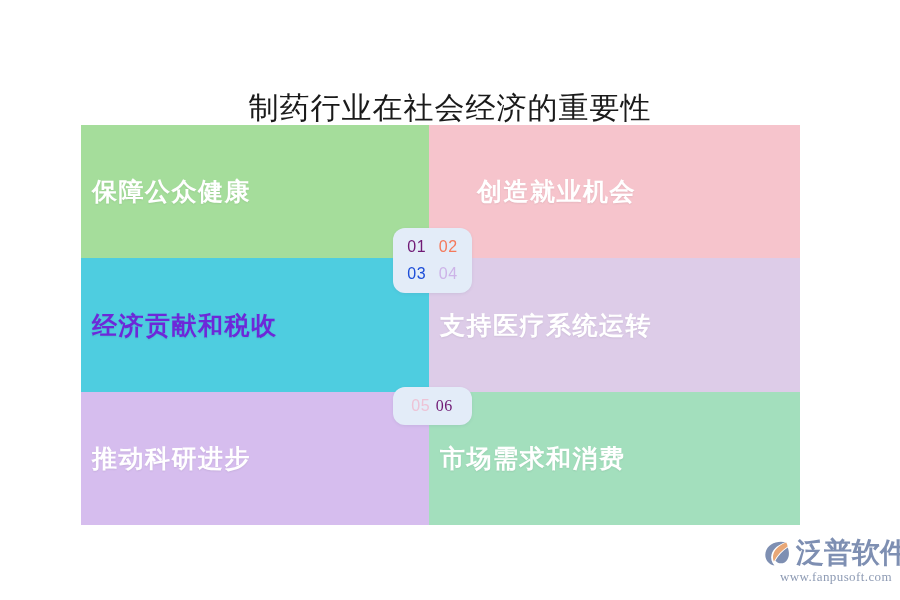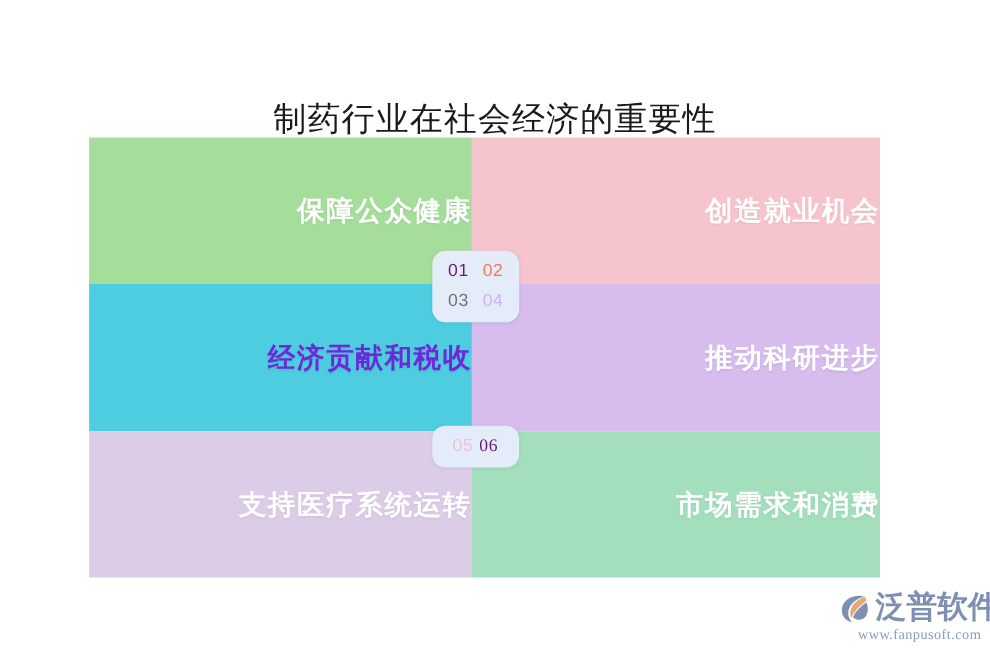--- a/index.html
+++ b/index.html
@@ -44,22 +44,23 @@
     top: 125px;
     width: 719px;
     height: 400px;
     display: grid;
     grid-template-columns: 348px 371px;
     grid-template-rows: 133px 134px 133px;
   }
   .cell {
     display: flex;
     align-items: center;
-    justify-content: flex-end;
+    justify-content: flex-start;
     box-sizing: border-box;
+    padding-left: 11px;
   }
   .cell-label {
     color: #ffffff;
     font-size: 25px;
     font-weight: bold;
     letter-spacing: 1.5px;
     text-shadow: 0 1px 2px rgba(0,0,0,0.07);
     font-family: "Liberation Serif", "DejaVu Serif", serif;
     white-space: nowrap;
   }
@@ -153,38 +154,38 @@
     </div>
 
     <div class="cell" id="cell1" style="background: rgb(246, 196, 204);">
       <span class="cell-label" style="color: rgb(255, 255, 255); margin-left: 37px;">创造就业机会</span>
     </div>
 
     <div class="cell" id="cell2" style="background: rgb(78, 205, 224);">
       <span class="cell-label" style="color: #6d28d9; font-family: Liberation Mono, monospace;">经济贡献和税收</span>
     </div>
 
+    <div class="cell" id="cell4" style="background: rgb(221, 204, 232);">
+      <span class="cell-label" style="color: rgb(255, 255, 255);">支持医疗系统运转</span>
+    </div>
+
     <div class="cell" id="cell3" style="background: rgb(214, 189, 238);">
       <span class="cell-label" style="color: rgb(255, 255, 255);">推动科研进步</span>
-    </div>
-
-    <div class="cell" id="cell4" style="background: rgb(221, 204, 232);">
-      <span class="cell-label" style="color: rgb(255, 255, 255);">支持医疗系统运转</span>
     </div>
 
     <div class="cell" id="cell5" style="background: rgb(163, 223, 189);">
       <span class="cell-label" style="color: rgb(255, 255, 255);">市场需求和消费</span>
     </div>
 
   </div>
 
   <div class="badge badge-a" style="background: rgb(227, 236, 248);">
     <span class="badge-num" id="bnum-t0" style="color: #701a75;">01</span>
     <span class="badge-num" id="bnum-t1" style="color: rgb(244, 121, 91);">02</span>
-    <span class="badge-num" id="bnum-t2" style="color: #737373;">03</span>
+    <span class="badge-num" id="bnum-t2" style="color: #1d4ed8;">03</span>
     <span class="badge-num" id="bnum-t3" style="color: rgb(205, 180, 232);">04</span>
   </div>
 
   <div class="badge badge-b" style="background: rgb(227, 236, 248);">
     <span class="badge-num" id="bnum-b0" style="color: rgb(237, 195, 214);">05</span>
     <span class="badge-num" id="bnum-b1" style="color: #701a75; font-family: Liberation Serif, serif;">06</span>
   </div>
 
   <div class="logo">
     <div class="logo-row">

